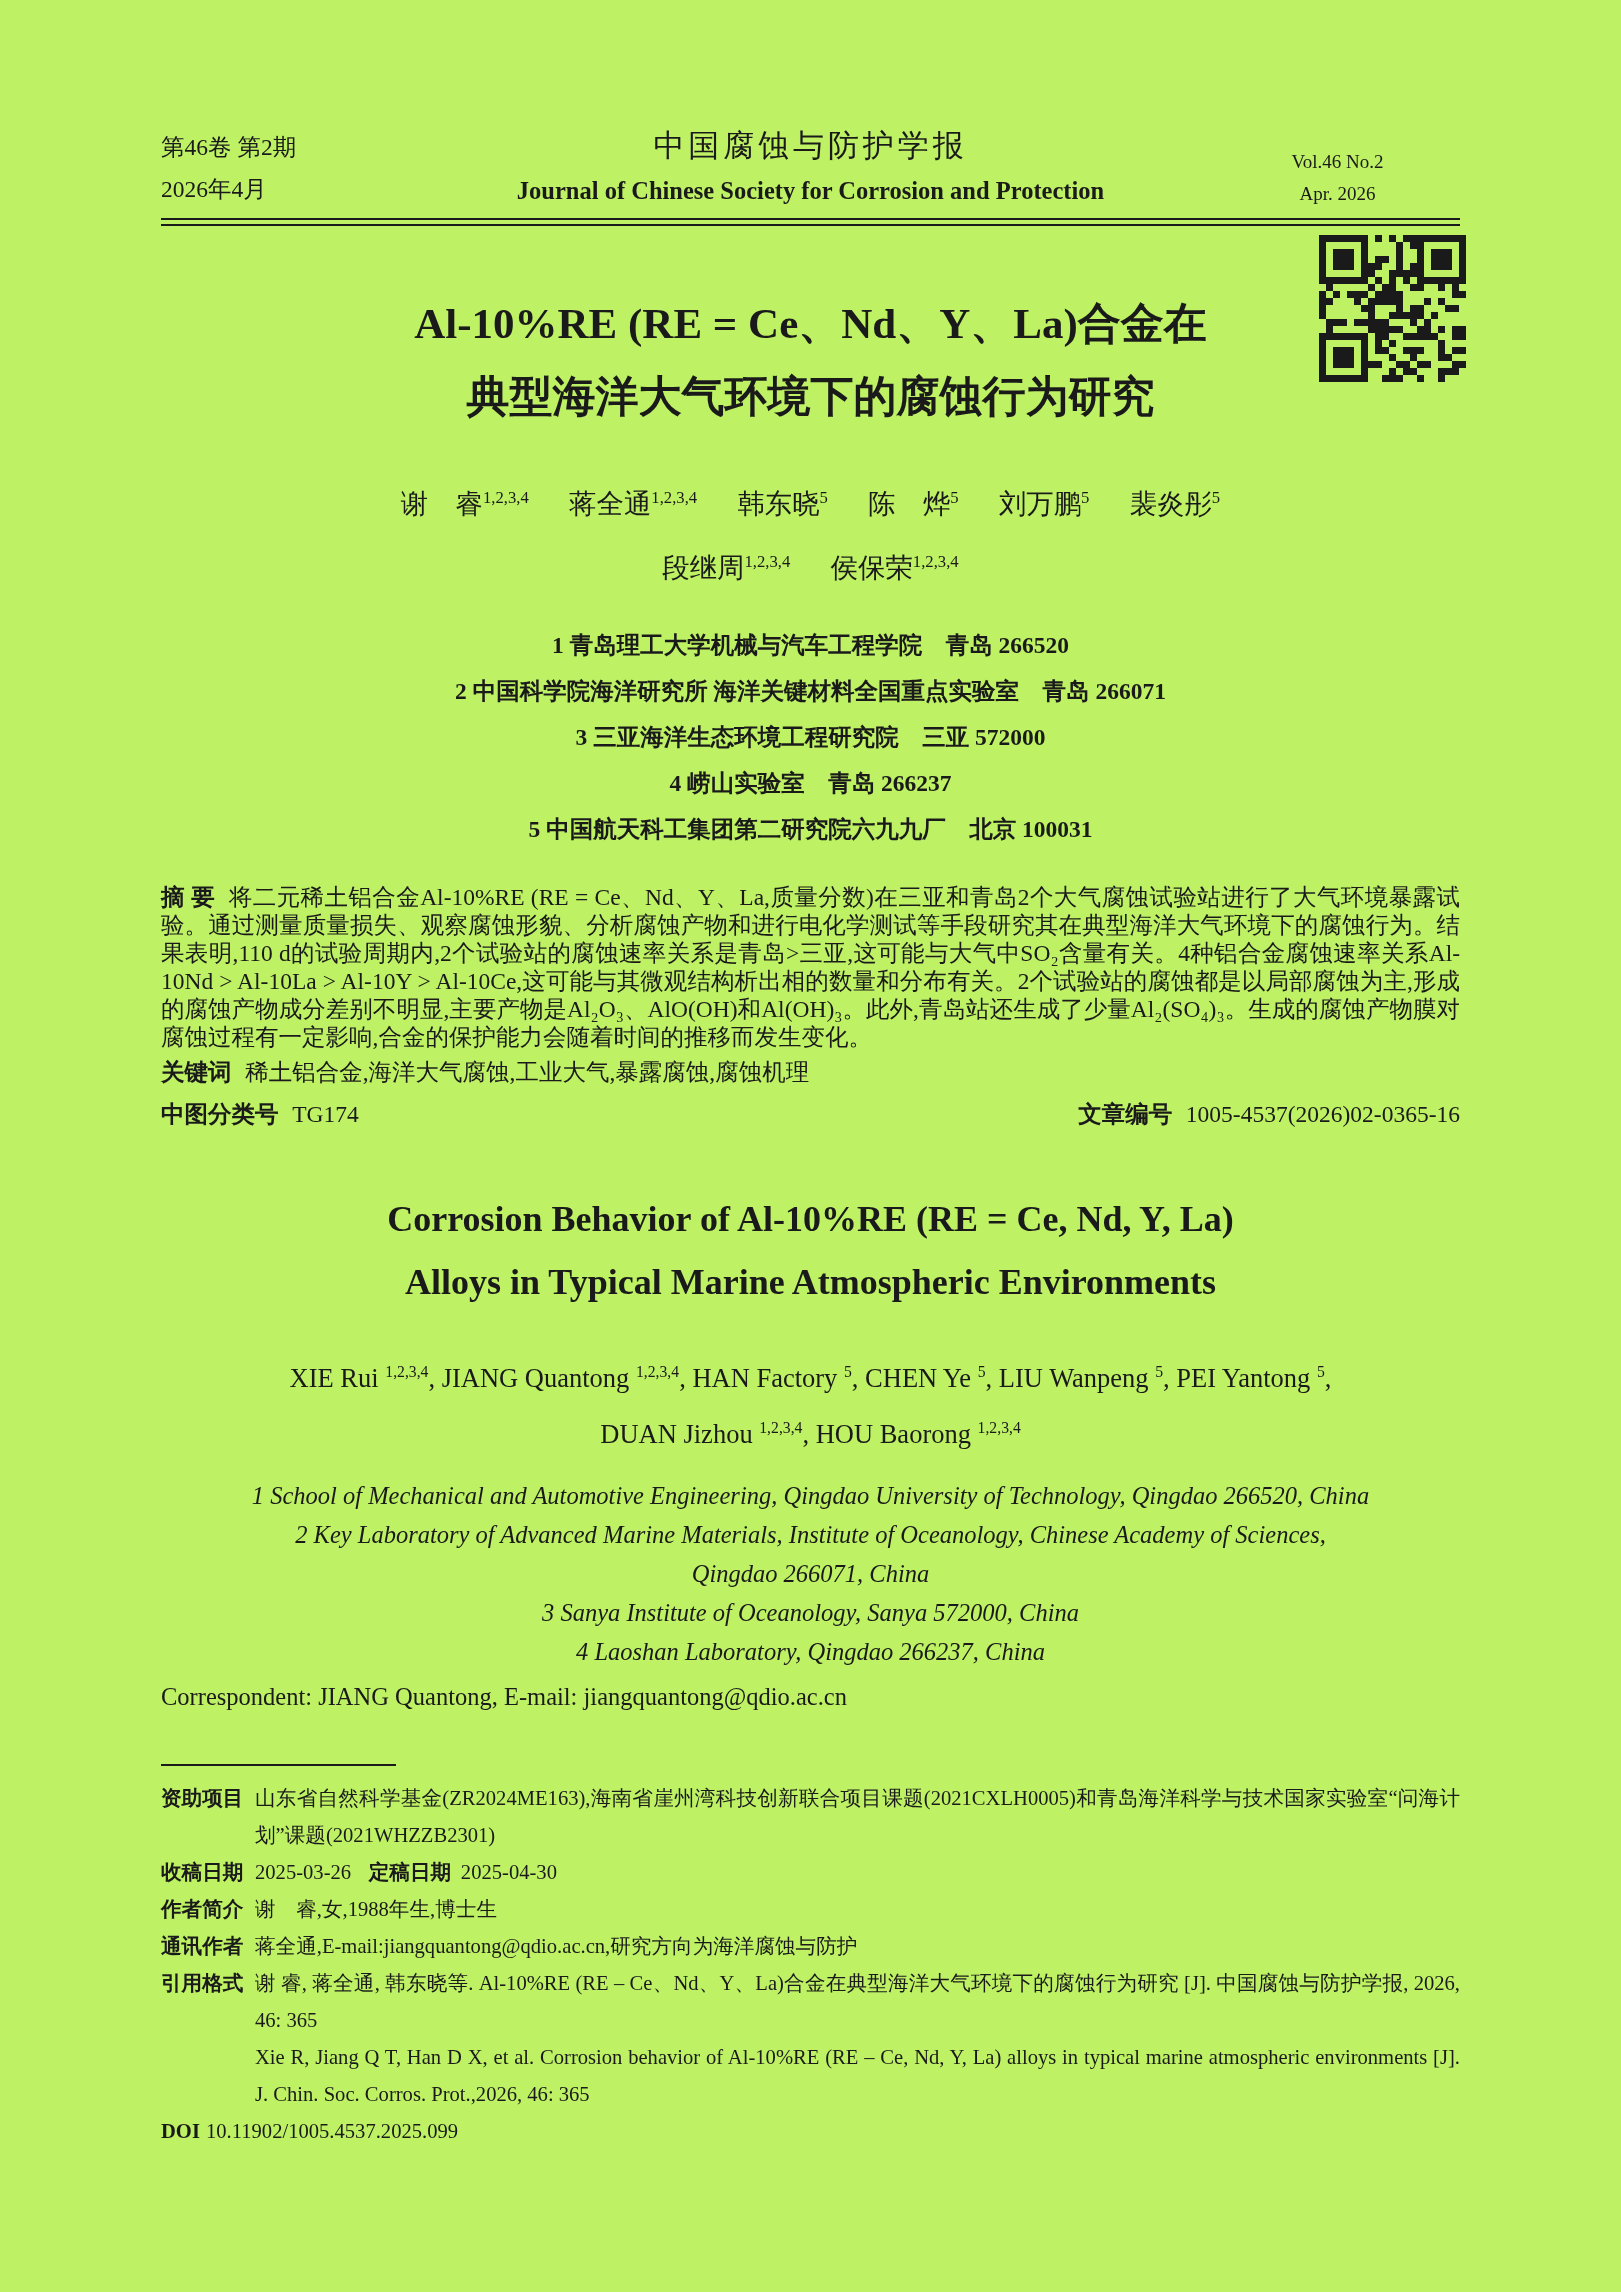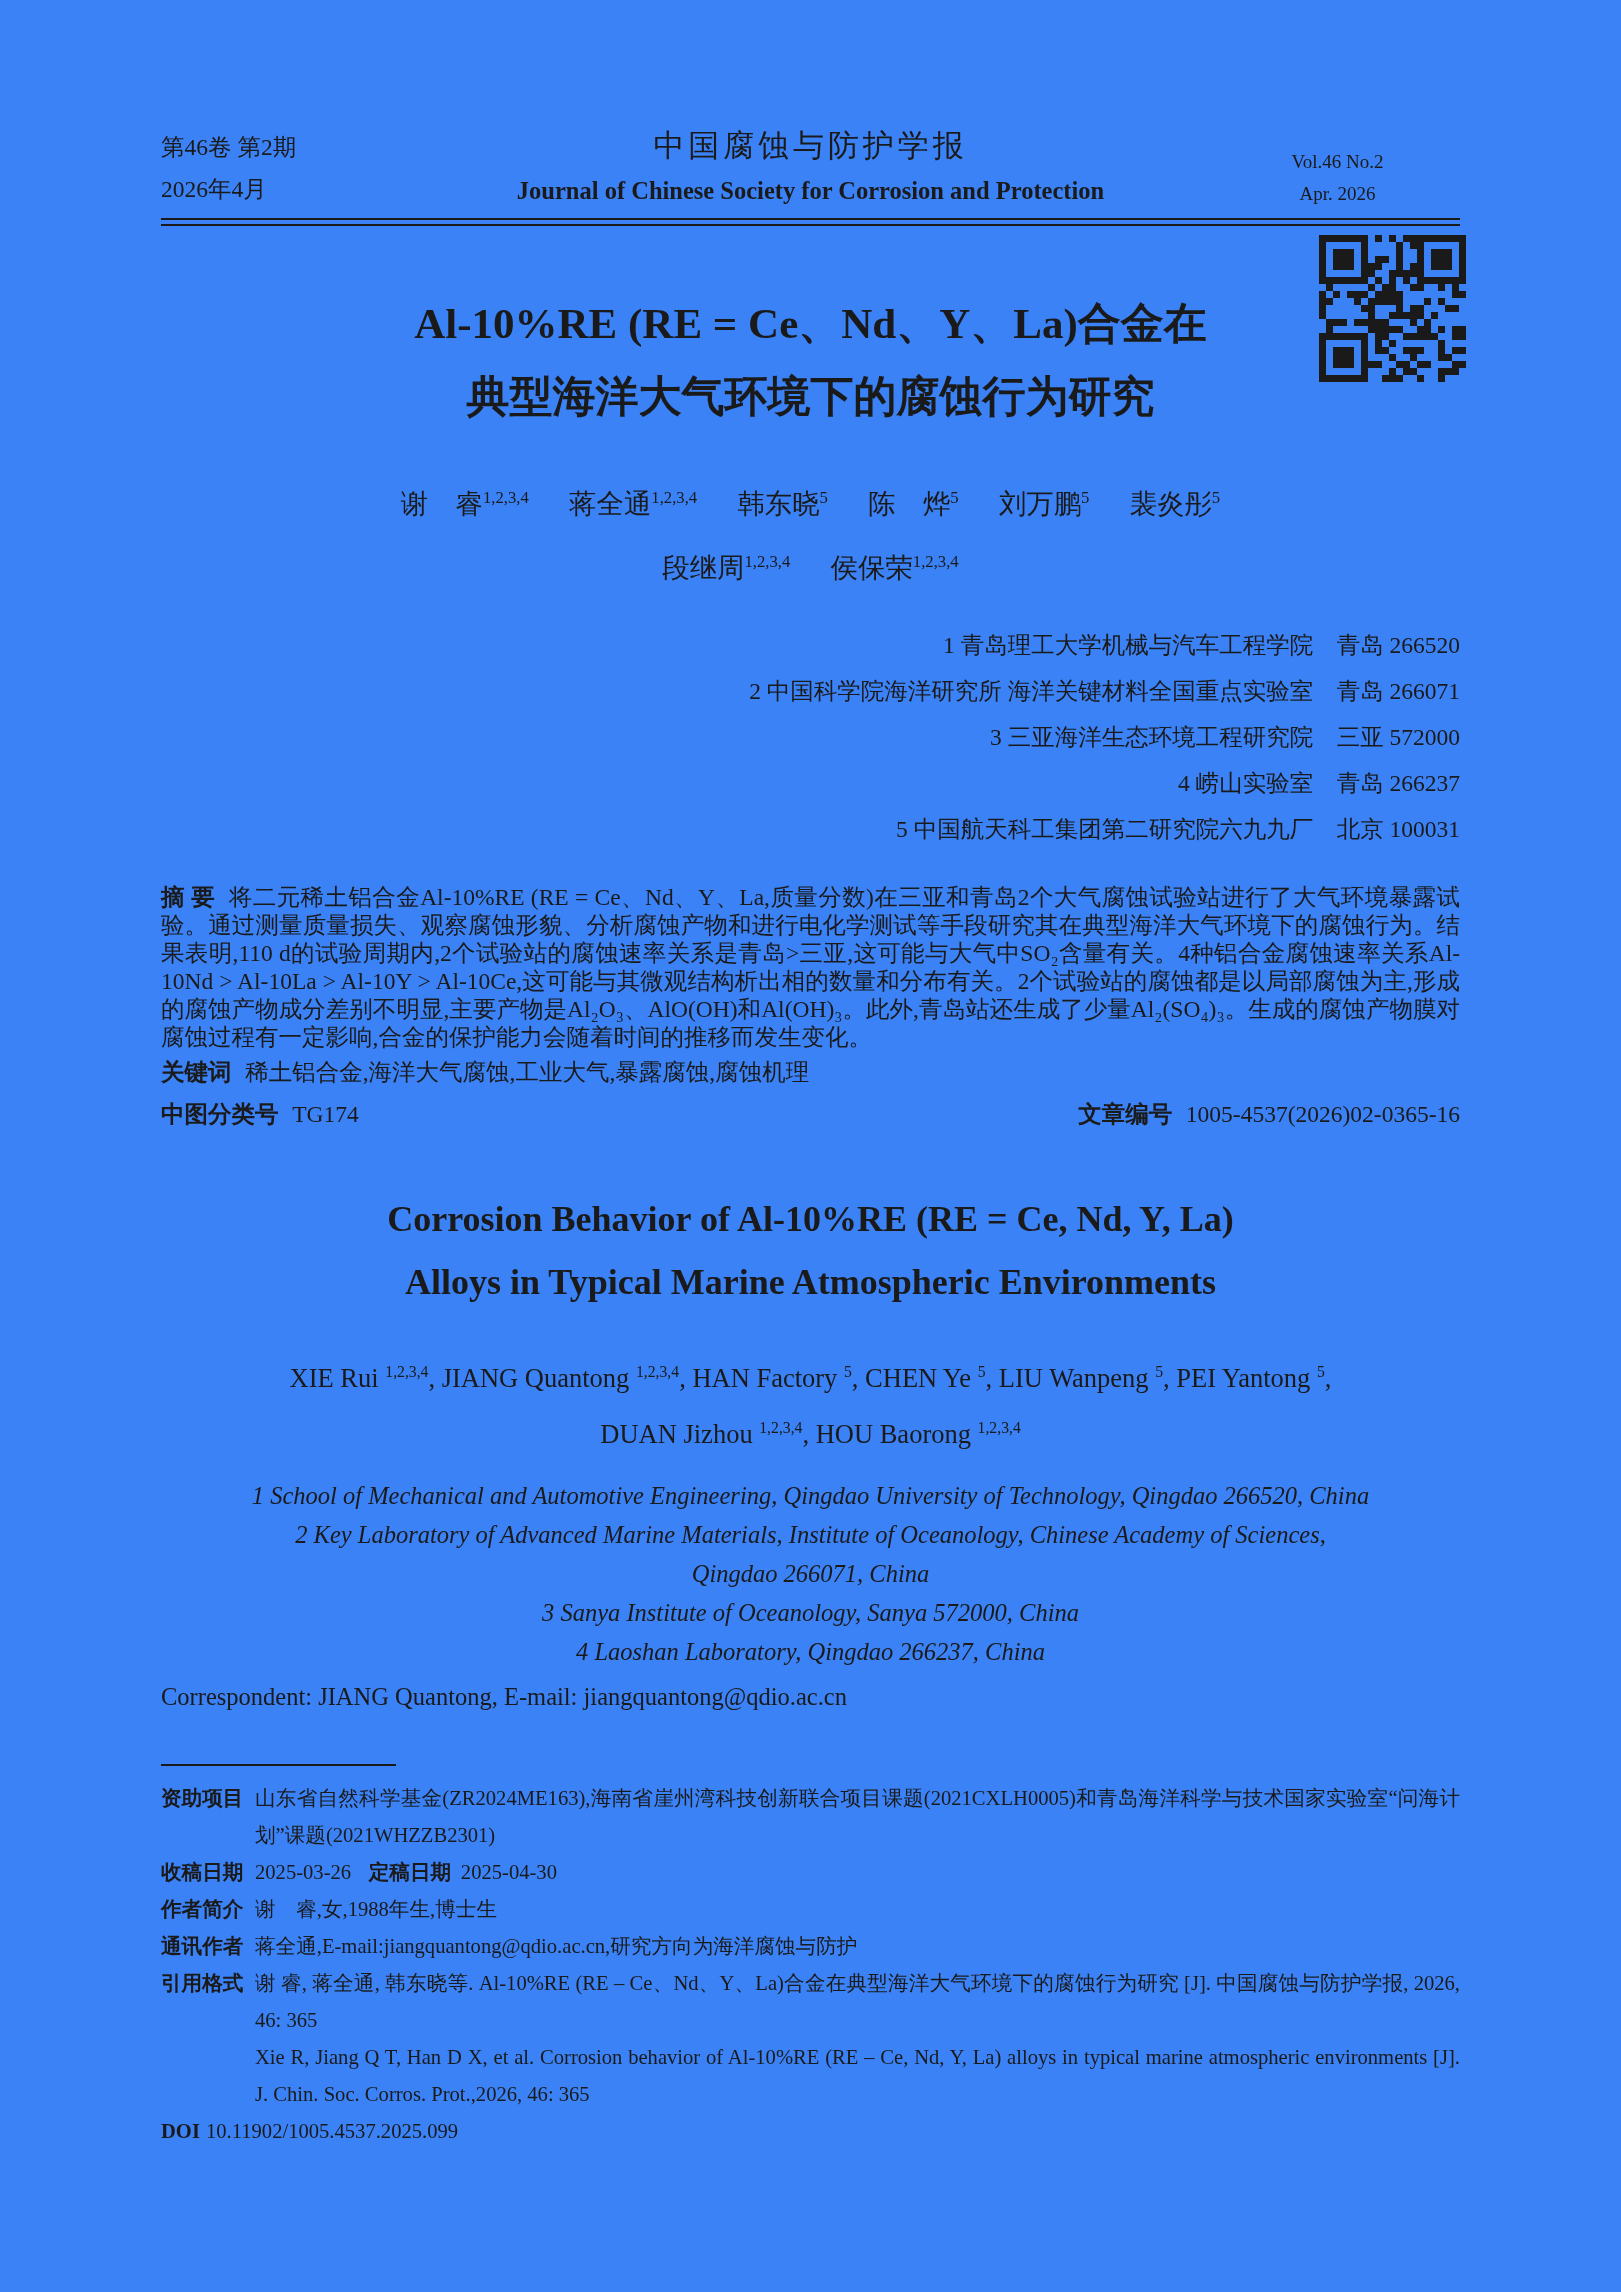--- a/index.html
+++ b/index.html
@@ -1,20 +1,20 @@
 <!DOCTYPE html>
 <html><head>
 <meta charset="utf-8">
 <style>
   html,body{margin:0;padding:0;background:#9a9a9a;}
   .page{
     position:relative;
     width:1621px;height:2293px;
     margin:0 auto;
-    background:#3b82f6;
+    background:#bef264;
     color:#1a1a1a;
     font-family:"Liberation Serif","DejaVu Serif",serif;
     box-sizing:border-box;
     padding:125px 161px 0 161px;
     overflow:hidden;
   }
   
   .jheader{display:flex;justify-content:space-between;align-items:flex-end;}
   .jh-col{display:flex;flex-direction:column;gap:9.8px;}
   .jh-left{font-size:23.5px;text-align:left;width:245px;}
@@ -25,21 +25,21 @@
   .header-rule{margin-top:13.7px;height:3.9px;border-top:2px solid #1a1a1a;border-bottom:2px solid #1a1a1a;}
   
   .qr{position:absolute;top:235px;right:155px;width:147px;height:147px;}
   
   .title-cn{margin-top:61px;text-align:center;font-size:43px;font-weight:700;line-height:73px;}
   
   .authors-cn{margin-top:35px;text-align:center;font-size:27.4px;line-height:57px;}
   .authors-cn .author{margin:0 16.7px;white-space:nowrap;}
   .authors-cn sup{font-size:16.7px;}
   
-  .affils-cn{margin-top:25.5px;text-align:right;font-size:23.5px;line-height:46px;}
+  .affils-cn{margin-top:25.5px;text-align:center;font-size:23.5px;line-height:46px;font-weight:bold;}
   
   .abstract{margin-top:31px;font-size:23.5px;line-height:28px;text-align:justify;}
   .abstract .lbl{font-weight:700;margin-right:13.7px;}
   .kw{font-size:23.5px;line-height:42px;text-align:left;}
   .kw .lbl{font-weight:700;margin-right:13.7px;}
   .clc-row{display:flex;justify-content:space-between;font-size:23.5px;line-height:42px;}
   .clc-row .lbl{font-weight:700;margin-right:13.7px;}
   
   .title-en{margin-top:53px;text-align:center;font-size:36px;font-weight:700;line-height:63px;}
   

